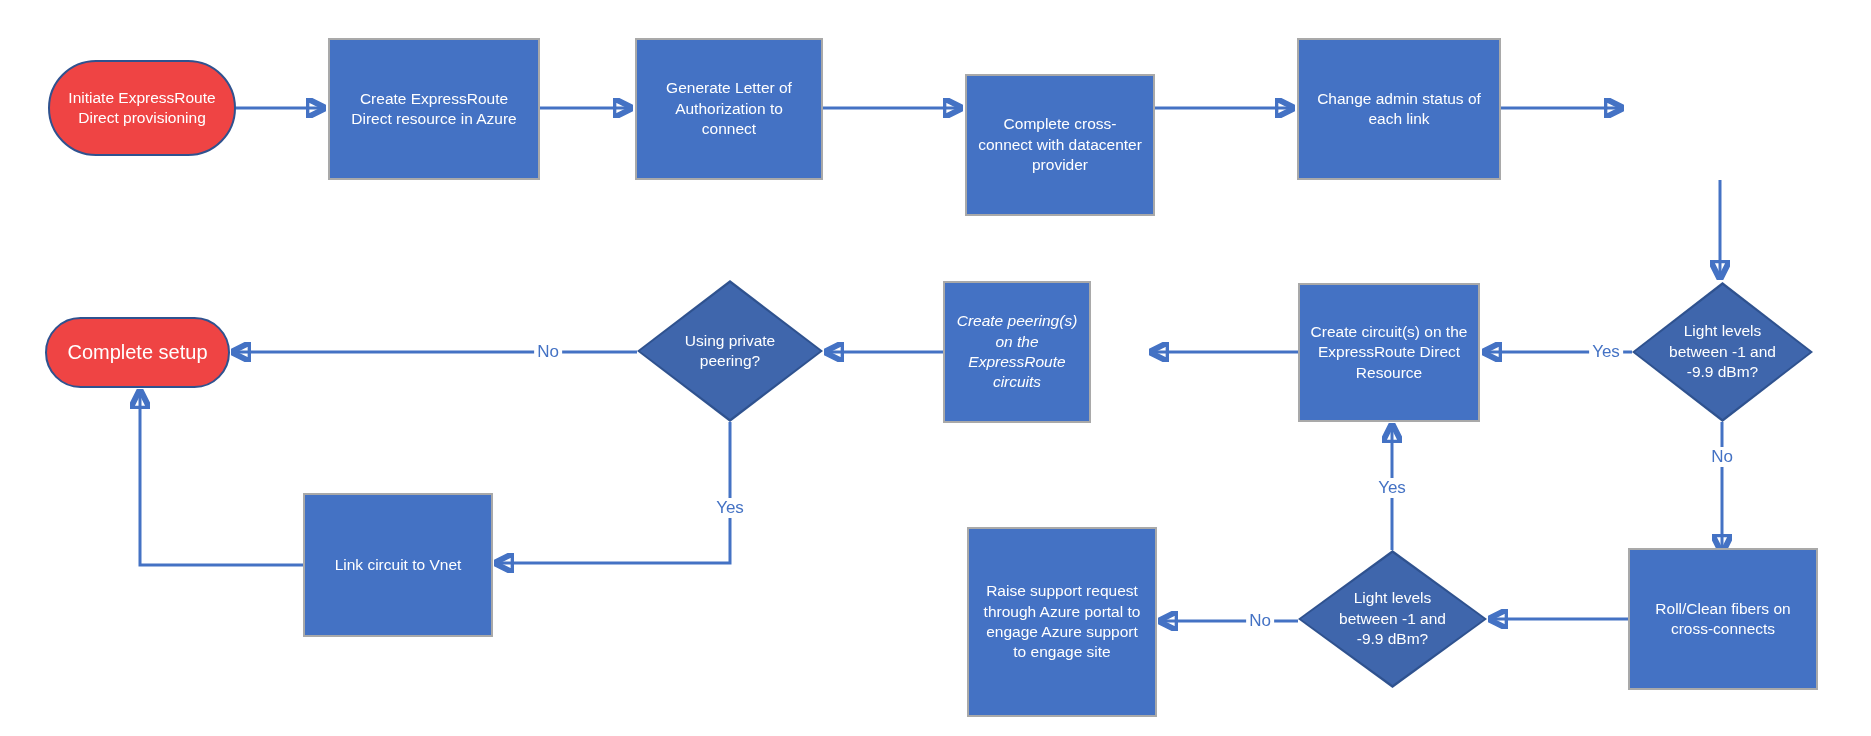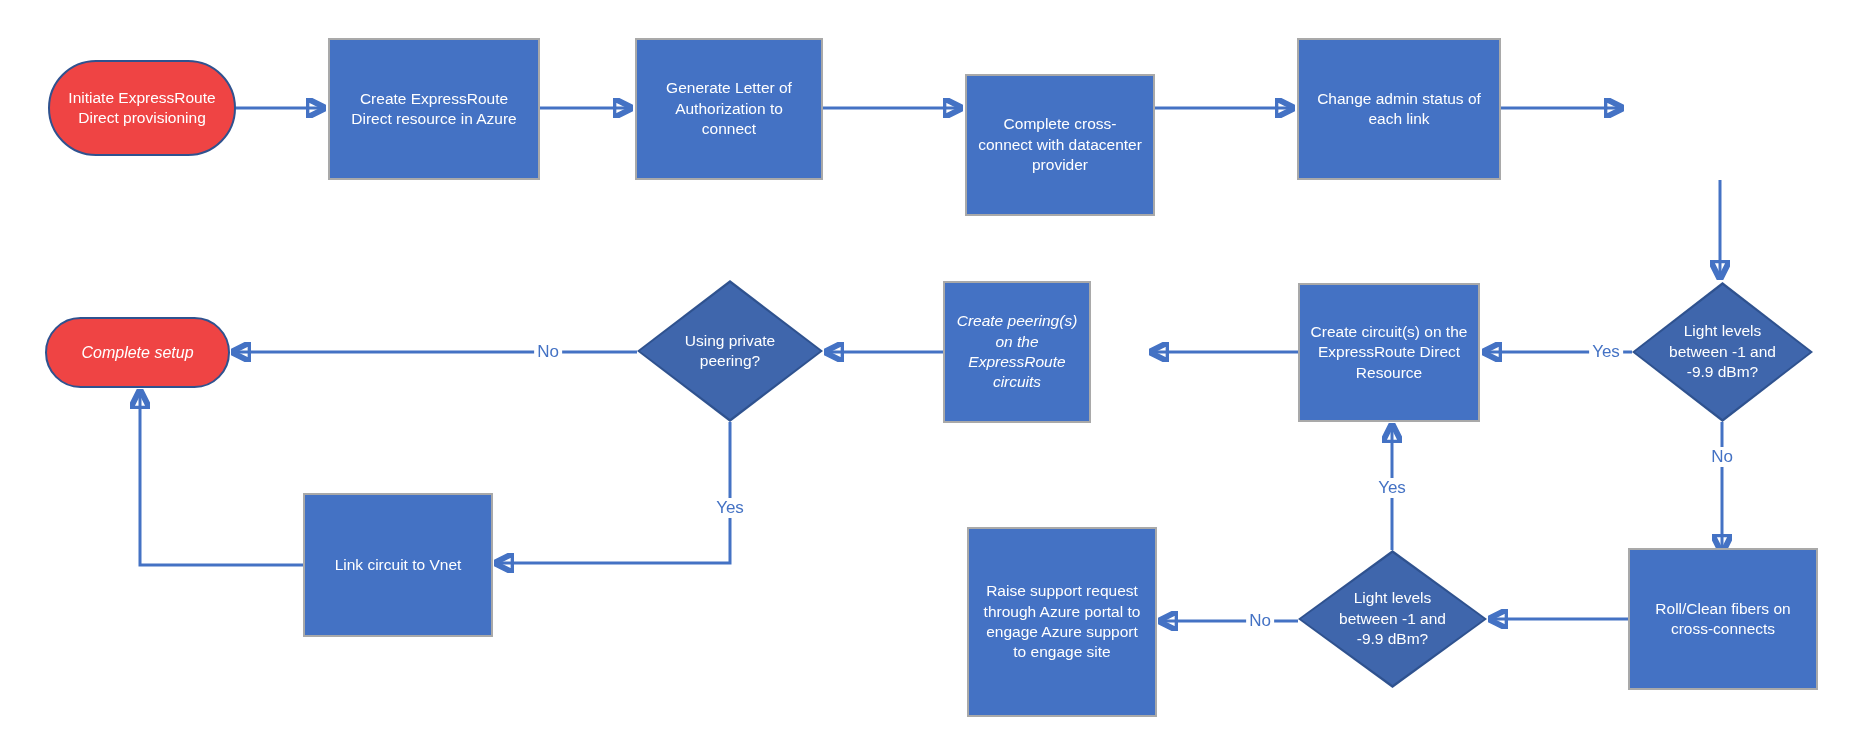--- a/index.html
+++ b/index.html
@@ -41,21 +41,21 @@
     background: #4472C4;
     border: 2px solid #A9A9A9;
     padding: 4px 10px;
   }
   .terminator {
     background: #ef4444;
     border: 2.5px solid #2F528F;
     padding: 4px 14px;
   }
   .terminator.start { border-radius: 48px; }
-  .terminator.end   { border-radius: 36px; font-size: 16px; font-style: italic; }
+  .terminator.end   { border-radius: 36px; font-size: 20px; }
   .decision { background: transparent; border: none; padding: 0; }
   .decision .diamond-border {
     position: absolute; inset: 0;
     background: #2F528F;
     clip-path: polygon(50% 0, 100% 50%, 50% 100%, 0 50%);
   }
   .decision .diamond-fill {
     position: absolute; inset: 3px;
     background: #3F66AC;
     clip-path: polygon(50% 0, 100% 50%, 50% 100%, 0 50%);

